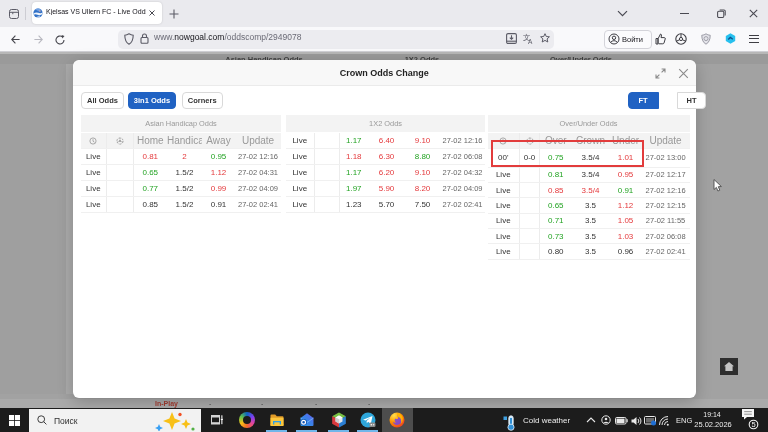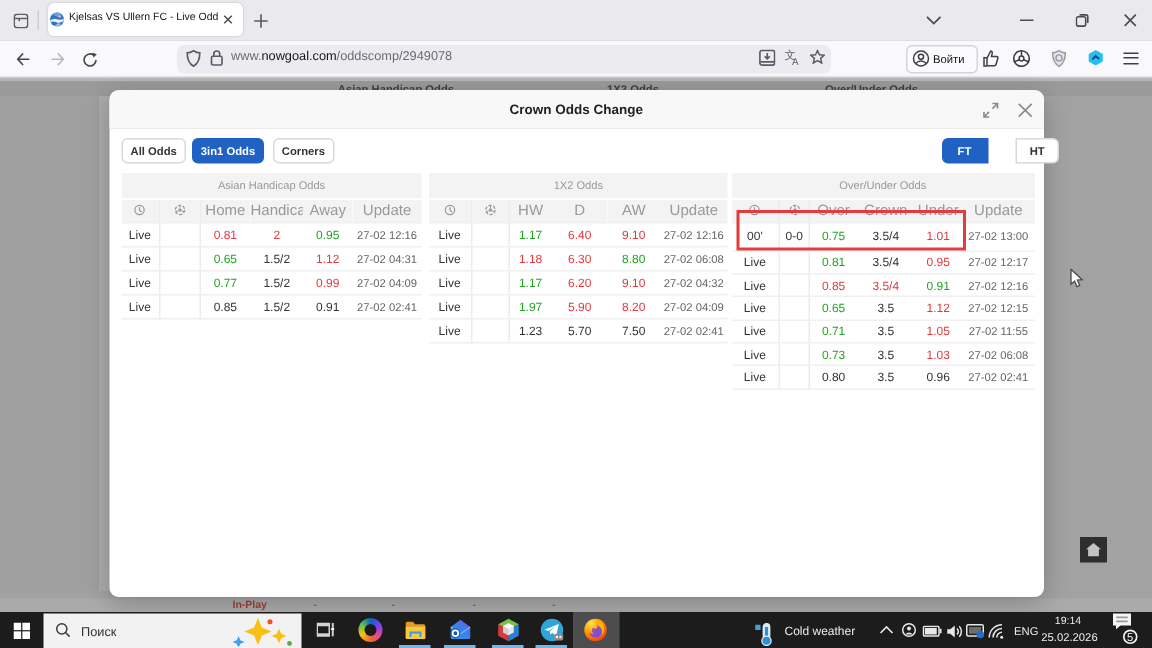--- a/index.html
+++ b/index.html
@@ -270,35 +270,20 @@
           <col style="width:25px">
           <col style="width:29px">
           <col style="width:37px">
           <col style="width:35px">
           <col style="width:45px">
         </colgroup>
       <tbody>
           <tr class="ttl">
             <td colspan="6">1X2 Odds</td>
           </tr>
-      <tr class="hdr">
-            <td class="vr"><svg width="8" height="8" viewBox="0 0 8 8" style="vertical-align:-1px">
-                <circle cx="4" cy="4" r="3.1" fill="none" stroke="#979797" stroke-width="0.8"></circle>
-                <path d="M4 2.2 V4.2 L5.5 5.3" stroke="#979797" stroke-width="0.8" fill="none"></path>
-              </svg></td>
-            <td class="vr"><svg width="8" height="8" viewBox="0 0 8 8" style="vertical-align:-1px">
-                <circle cx="4" cy="4" r="3.1" fill="none" stroke="#979797" stroke-width="0.8" stroke-dasharray="2.2 1"></circle>
-                <circle cx="4" cy="4" r="1.1" fill="#979797"></circle>
-                <path d="M4 1 V2.5 M1.2 5 L2.8 4.6 M6.8 5 L5.2 4.6" stroke="#979797" stroke-width="0.7" fill="none"></path>
-              </svg></td>
-            <td>HW</td>
-            <td>D</td>
-            <td>AW</td>
-            <td>Update</td>
-          </tr>
       <tr>
             <td class="vr">Live</td>
             <td class="vr"></td>
             <td class="g">1.17</td>
             <td class="r">6.40</td>
             <td class="r">9.10</td>
             <td class="u">27-02 12:16</td>
           </tr>
       <tr>
             <td class="vr">Live</td>

